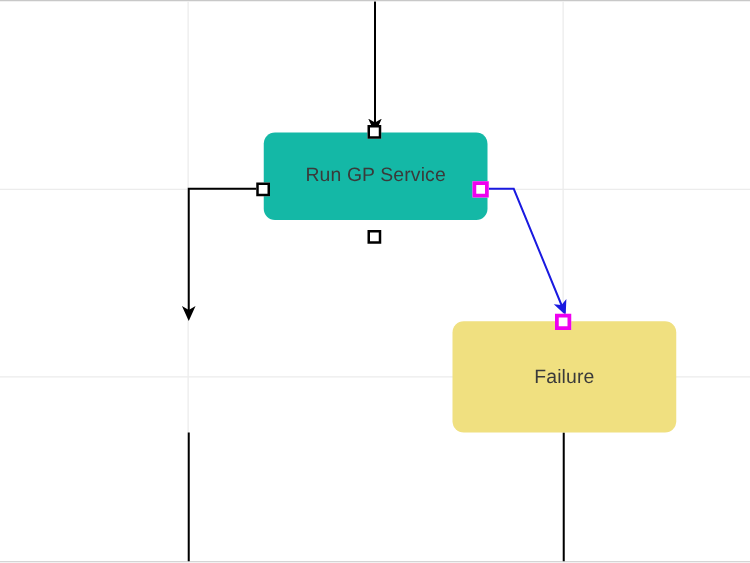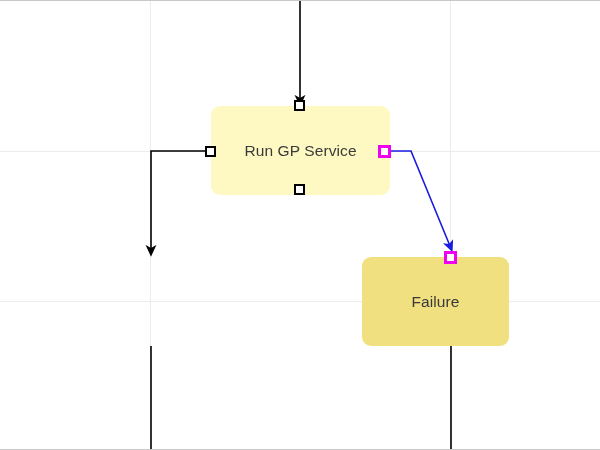--- a/index.html
+++ b/index.html
@@ -101,29 +101,29 @@
 
     <polyline fill="none" stroke="#000000" stroke-width="1.6" marker-end="url(#arrow-black)" points="211,150 151,150 151,249"></polyline>
 
     <polyline fill="none" stroke="#1a1ae0" stroke-width="1.6" marker-end="url(#arrow-blue)" points="391,150 411,150 450,245"></polyline>
 
     <polyline fill="none" stroke="#000000" stroke-width="1.6" points="151,345 151,450"></polyline>
 
     <polyline fill="none" stroke="#000000" stroke-width="1.6" points="451,345 451,450"></polyline>
   </svg>
 
-  <div class="node" style="left:211px; top:105px; width:179px; height:89px; background:#fef9c3;">
+  <div class="node" style="left:211px; top:105px; width:179px; height:70px; background:#14b8a6;">
     <span class="node-label">Run GP Service</span>
   </div>
 
   <div class="port" style="left:294px; top:99px;"></div>
   <div class="port" style="left:205px; top:145px;"></div>
   <div class="port selected" style="left:378px; top:144px;"></div>
   <div class="port" style="left:294px; top:183px;"></div>
 
 
-  <div class="node" style="left:362px; top:256px; width:147px; height:89px; background:#f0e080;">
+  <div class="node" style="left:362px; top:256px; width:179px; height:89px; background:#f0e080;">
     <span class="node-label">Failure</span>
   </div>
 
   <div class="port selected" style="left:444px; top:250px;"></div>
 
 </div>
 
 </body></html>

